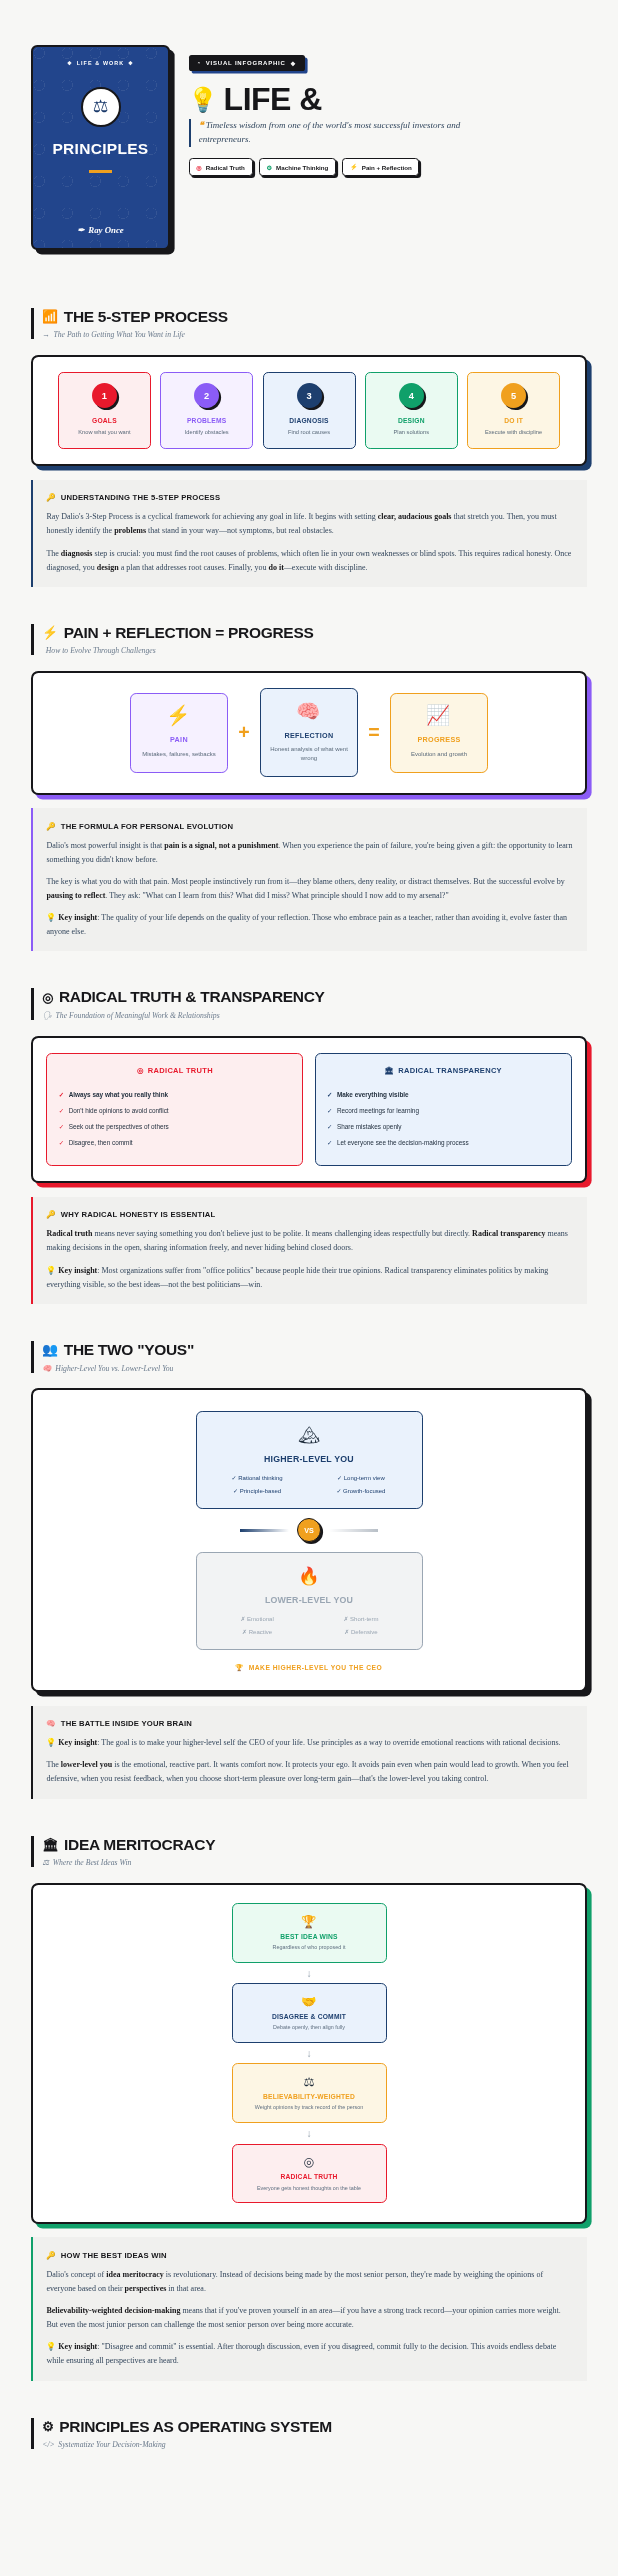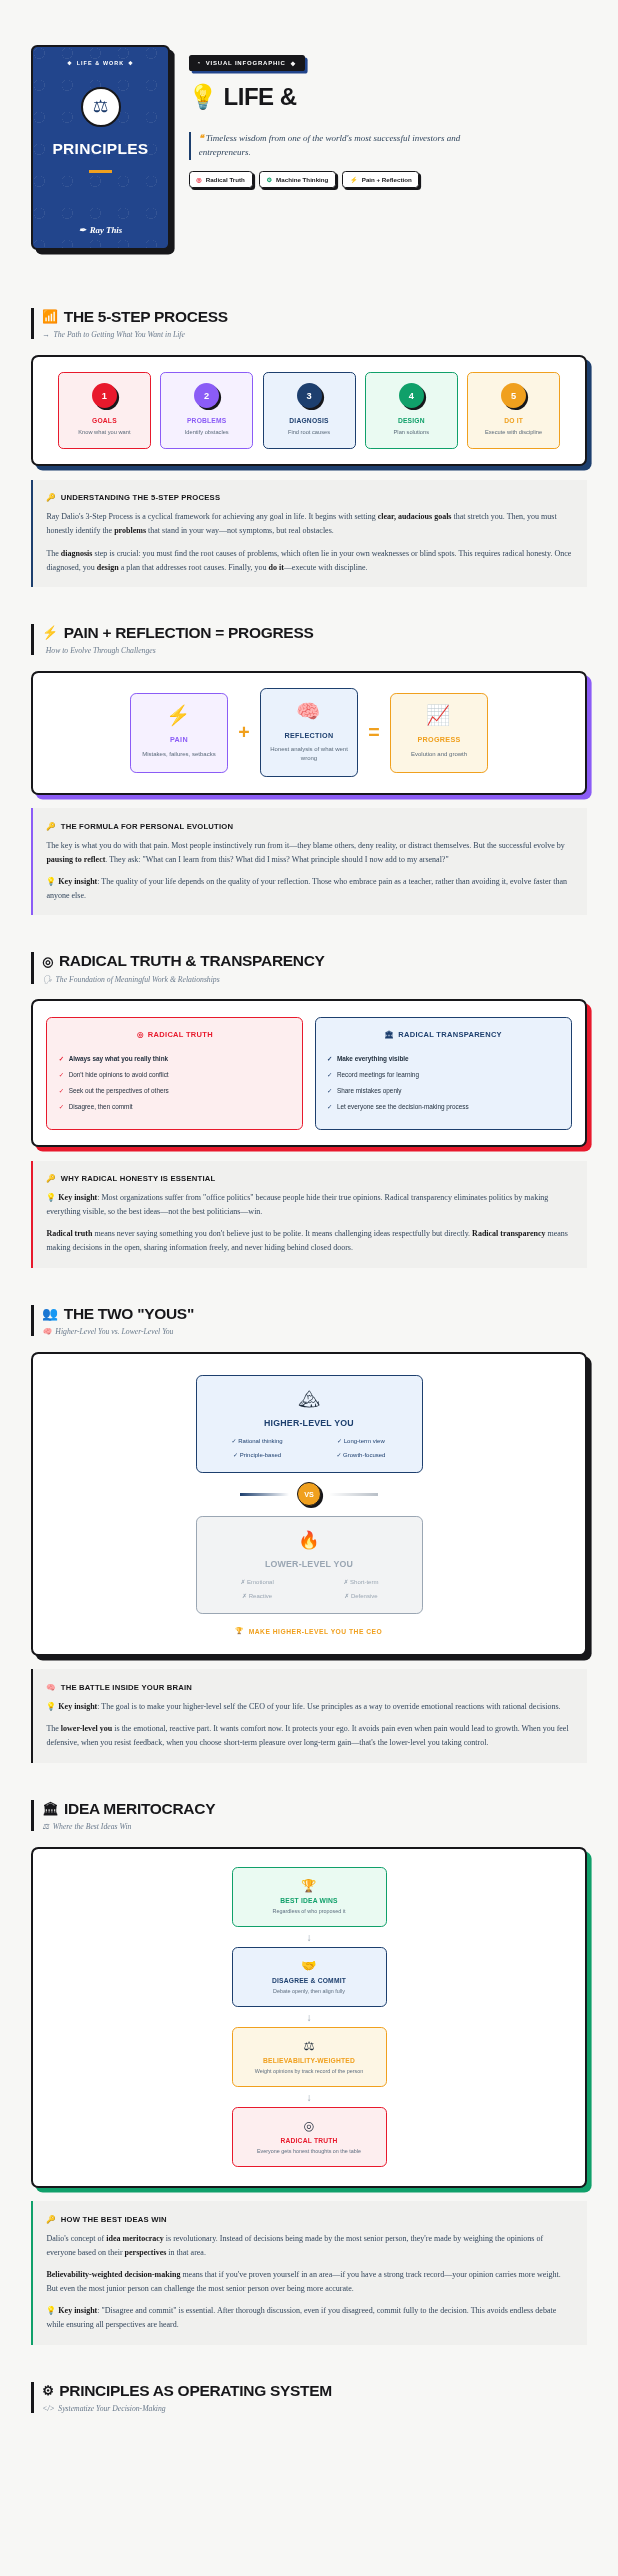--- a/index.html
+++ b/index.html
@@ -63,29 +63,29 @@
   .hero-right { flex: 1; padding-top: 10.3px; }
   .badge {
     display: inline-flex; align-items: center; gap: 4.6px;
     background: #17171a; color: #fff;
     padding: 4.6px 8.2px; border-radius: 2.6px;
     font-size: 6px; font-weight: 700; letter-spacing: 0.8px;
     box-shadow: 2.6px 2.6px 0 #22458c;
   }
   .hero-h1 { margin-top: 13.4px; display: flex; align-items: center; gap: 5.2px; }
   .bulb { font-size: 24px; line-height: 1; }
-  .hero-line1 { font-size: 24px; font-weight: 800; line-height: .92; color: #17171a; letter-spacing: -0.5px; }
+  .hero-line1 { font-size: 32px; font-weight: 800; line-height: .92; color: #17171a; letter-spacing: -0.5px; }
   .hero-line2 {
     display: inline-block; margin-top: 2.1px;
     background: #1d3f6e; color: #fff;
     font-size: 32px; font-weight: 800; line-height: 1; letter-spacing: -0.5px;
     padding: 2.1px 7.2px 4.1px 5.2px;
   }
   .hero-quote {
-    margin-top: 23px; border-left: 2.6px solid #1d3f6e; padding-left: 8.2px;
+    margin-top: 5px; border-left: 2.6px solid #1d3f6e; padding-left: 8.2px;
     font-family: "Liberation Serif", serif; font-style: italic;
     font-size: 9px; line-height: 1.55; color: #32475e; max-width: 289px;
   }
   .hero-quote .qm { color: #f0a01e; font-weight: 700; }
   .chips { display: flex; gap: 6.2px; margin-top: 11.3px; flex-wrap: wrap; }
   .chip {
     display: inline-flex; align-items: center; gap: 4.1px;
     background: #fff; border: 1.3px solid #17171a; border-radius: 3.6px;
     padding: 3.6px 6.7px; font-size: 6.2px; font-weight: 700; color: #17171a;
     box-shadow: 2.1px 2.1px 0 #17171a;
@@ -190,21 +190,21 @@
       <div class="book-kicker">
         <span>❖</span>
         <span>LIFE &amp; WORK</span>
         <span>❖</span>
       </div>
       <div class="book-seal">⚖</div>
       <div class="book-title">PRINCIPLES</div>
       <div class="book-rule"></div>
       <div class="book-author">
         <span>✒</span>
-        <span>Ray This</span>
+        <span>Ray Once</span>
       </div>
     </div>
 
     <div class="hero-right">
       <div class="badge">
         <span>◔</span>
         <span>VISUAL INFOGRAPHIC</span>
         <span>❖</span>
       </div>
 
@@ -315,20 +315,21 @@
               <div class="fl" style="color:#f0a01e">PROGRESS</div>
               <div class="fd">Evolution and growth</div>
             </div>
           </div>
         </div>
         <div class="note" style="border-left-color: rgb(139, 92, 246);">
           <div class="note-title">
             <span style="color:#8b5cf6">🔑</span>
             <span>THE FORMULA FOR PERSONAL EVOLUTION</span>
           </div>
+          <p><span>Dalio's most powerful insight is that </span><b>pain is a signal, not a punishment</b><span>. When you experience the pain of failure, you're being given a gift: the opportunity to learn something you didn't know before.</span></p>
           <p><span>The key is what you do with that pain. Most people instinctively run from it—they blame others, deny reality, or distract themselves. But the successful evolve by </span><b>pausing to reflect</b><span>. They ask: "What can I learn from this? What did I miss? What principle should I now add to my arsenal?"</span></p>
           <p><span>💡 </span><b>Key insight</b><span>: The quality of your life depends on the quality of your reflection. Those who embrace pain as a teacher, rather than avoiding it, evolve faster than anyone else.</span></p>
         </div>
       </div>
       <div class="sec">
         <div class="sec-head">
           <div class="sec-title">
             <span class="ic">◎</span>
             <span>RADICAL TRUTH &amp; TRANSPARENCY</span>
           </div>
@@ -387,22 +388,22 @@
                 </li>
               </ul>
             </div>
           </div>
         </div>
         <div class="note" style="border-left-color: rgb(232, 25, 44);">
           <div class="note-title">
             <span style="color:#e8192c">🔑</span>
             <span>WHY RADICAL HONESTY IS ESSENTIAL</span>
           </div>
+          <p><b>Radical truth</b><span> means never saying something you don't believe just to be polite. It means challenging ideas respectfully but directly. </span><b>Radical transparency</b><span> means making decisions in the open, sharing information freely, and never hiding behind closed doors.</span></p>
           <p><span>💡 </span><b>Key insight</b><span>: Most organizations suffer from "office politics" because people hide their true opinions. Radical transparency eliminates politics by making everything visible, so the best ideas—not the best politicians—win.</span></p>
-          <p><b>Radical truth</b><span> means never saying something you don't believe just to be polite. It means challenging ideas respectfully but directly. </span><b>Radical transparency</b><span> means making decisions in the open, sharing information freely, and never hiding behind closed doors.</span></p>
         </div>
       </div>
       <div class="sec">
         <div class="sec-head">
           <div class="sec-title">
             <span class="ic">👥</span>
             <span>THE TWO "YOUS"</span>
           </div>
           <div class="sec-sub">
             <span>🧠</span>

